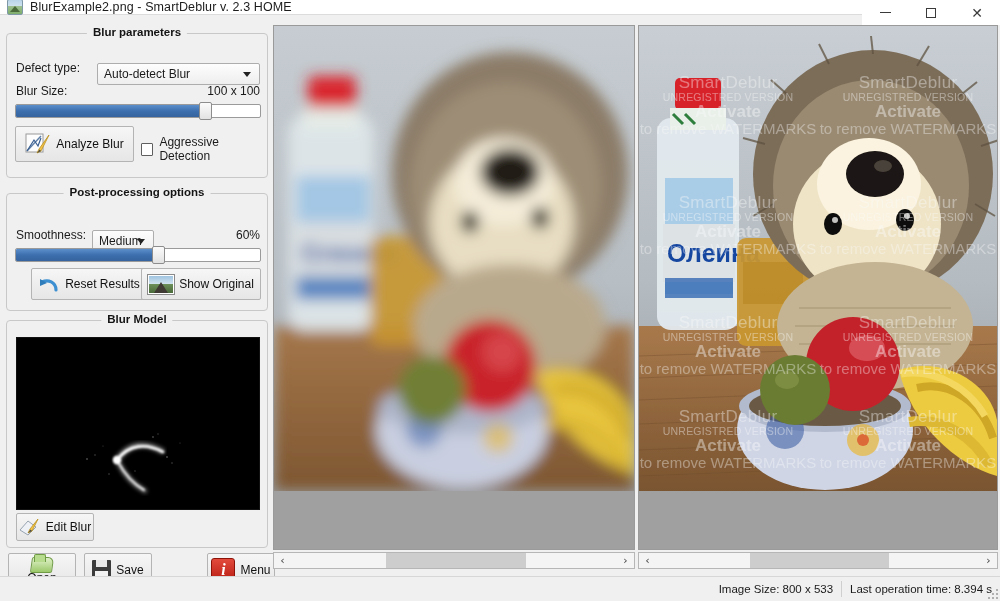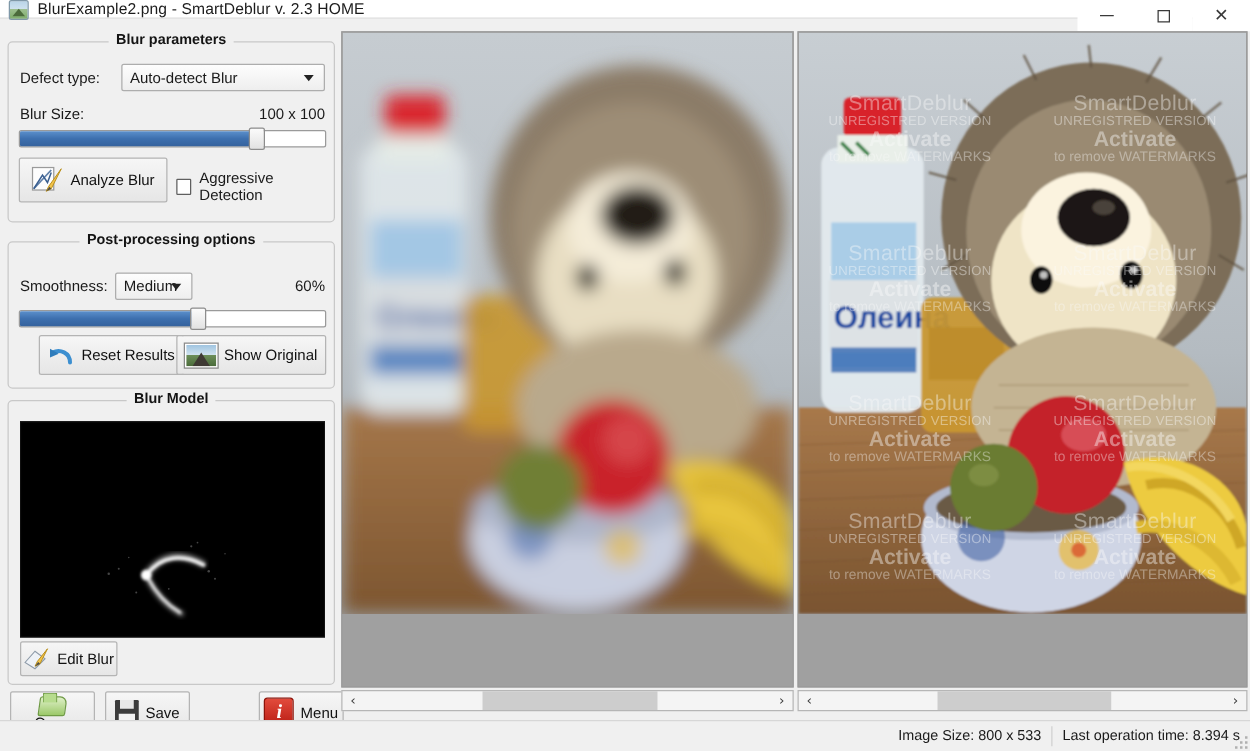--- a/index.html
+++ b/index.html
@@ -9,21 +9,21 @@
     font-size: 12px;
     background: #f0f0f0;
     overflow: hidden;
     color: #1a1a1a;
   }
   .window { width: 1000px; height: 601px; position: relative; background: #f0f0f0; }
 
   
   .titlebar {
     height: 15px; background: #ffffff;
-    display: flex; 
+    display: flex; align-items: center;
     border-bottom: 1px solid #dcdcdc;
     position: relative;
   }
   .title-icon {
     width: 16px; height: 16px; margin-left: 7px; margin-right: 7px;
     border-radius: 2px; position: relative; overflow: hidden;
     background: linear-gradient(#b9d4e8 0%, #cfe2ef 45%, #9dbf8f 46%, #7fae6c 100%);
     border: 1px solid #7f98a8;
   }
   .title-icon::after {
@@ -62,21 +62,21 @@
   #grp-model { top: 295px; height: 228px; }
 
   .row { display: flex; align-items: center; justify-content: space-between; }
   .lbl { font-size: 12px; color: #1a1a1a; }
 
   
   .combo {
     height: 22px; background: linear-gradient(#fdfdfd, #eeeeee);
     border: 1px solid #adadad; border-radius: 2px;
     display: flex; align-items: center; position: relative;
-    padding-left: 6px; font-size: 12px;
+    padding-left: 6px; font-size: 12px; margin-top: 12px;
   }
   .combo .arrow {
     position: absolute; right: 8px; top: 50%; margin-top: -2px;
     width: 0; height: 0; border-left: 4px solid transparent; border-right: 4px solid transparent;
     border-top: 5px solid #222;
   }
 
   
   .slider { position: relative; height: 18px; }
   .slider .track {
@@ -175,21 +175,21 @@
   .sb-thumb { position: absolute; top: 0; height: 15px; background: #cdcdcd; }
   .resize-grip { position:absolute; right:2px; bottom:2px; width:12px; height:12px; }
   .resize-grip i { position:absolute; width:2px; height:2px; background:#b0b0b0; }
 
   
   .wm { position: absolute; text-align: center; pointer-events: none;
         font-family: "Liberation Sans", sans-serif; line-height: 1.05; }
   .wm .l1 { font-size: 17px; color: rgba(250,250,250,.40); letter-spacing:.3px; }
   .wm .l2 { font-size: 10.5px; color: rgba(250,250,250,.42); letter-spacing:.2px; }
   .wm .l3 { font-size: 17px; color: rgba(250,250,250,.42); font-weight: bold; }
-  .wm .l4 { font-size: 11px; color: rgba(250,250,250,.38); }
+  .wm .l4 { font-size: 15px; color: rgba(250,250,250,.38); }
 </style>
 </head>
 <body>
 
 <div class="window">
 
   <div class="titlebar">
     <div class="title-icon"></div>
     <span class="title-text">BlurExample2.png - SmartDeblur v. 2.3 HOME</span>
     <div class="win-buttons">

